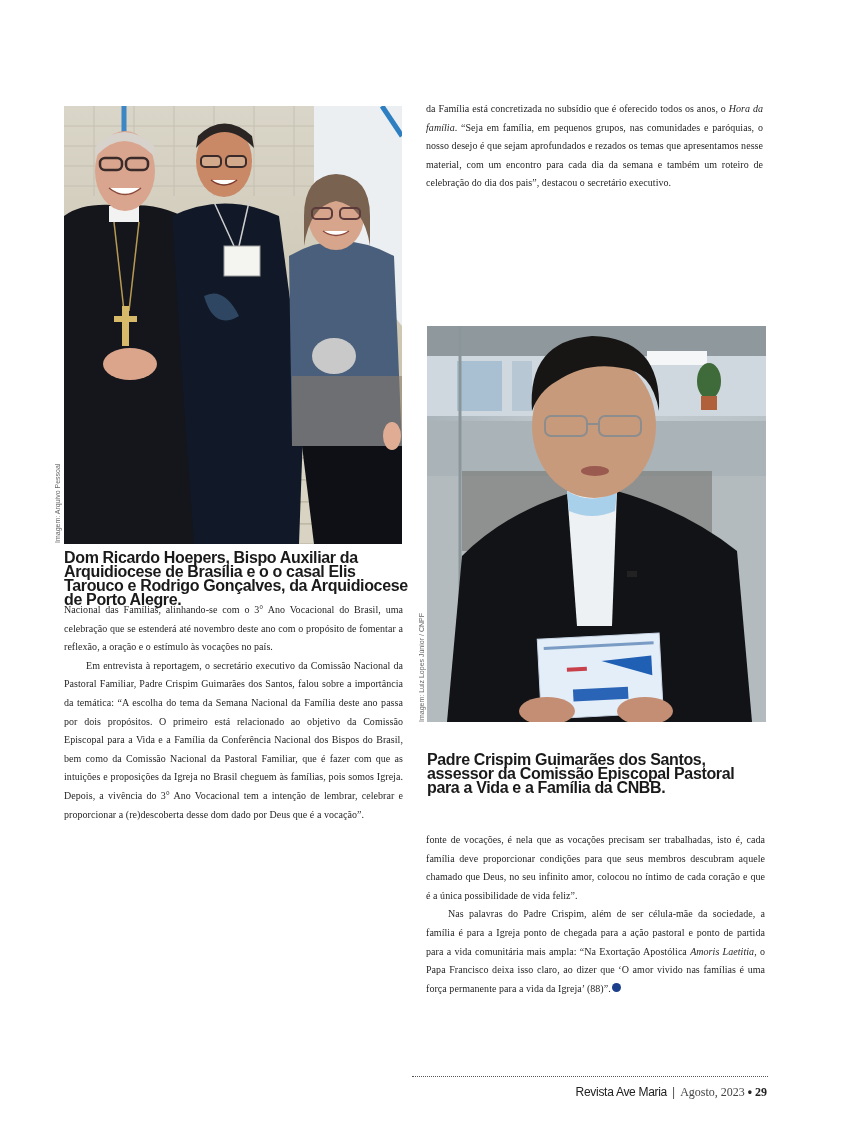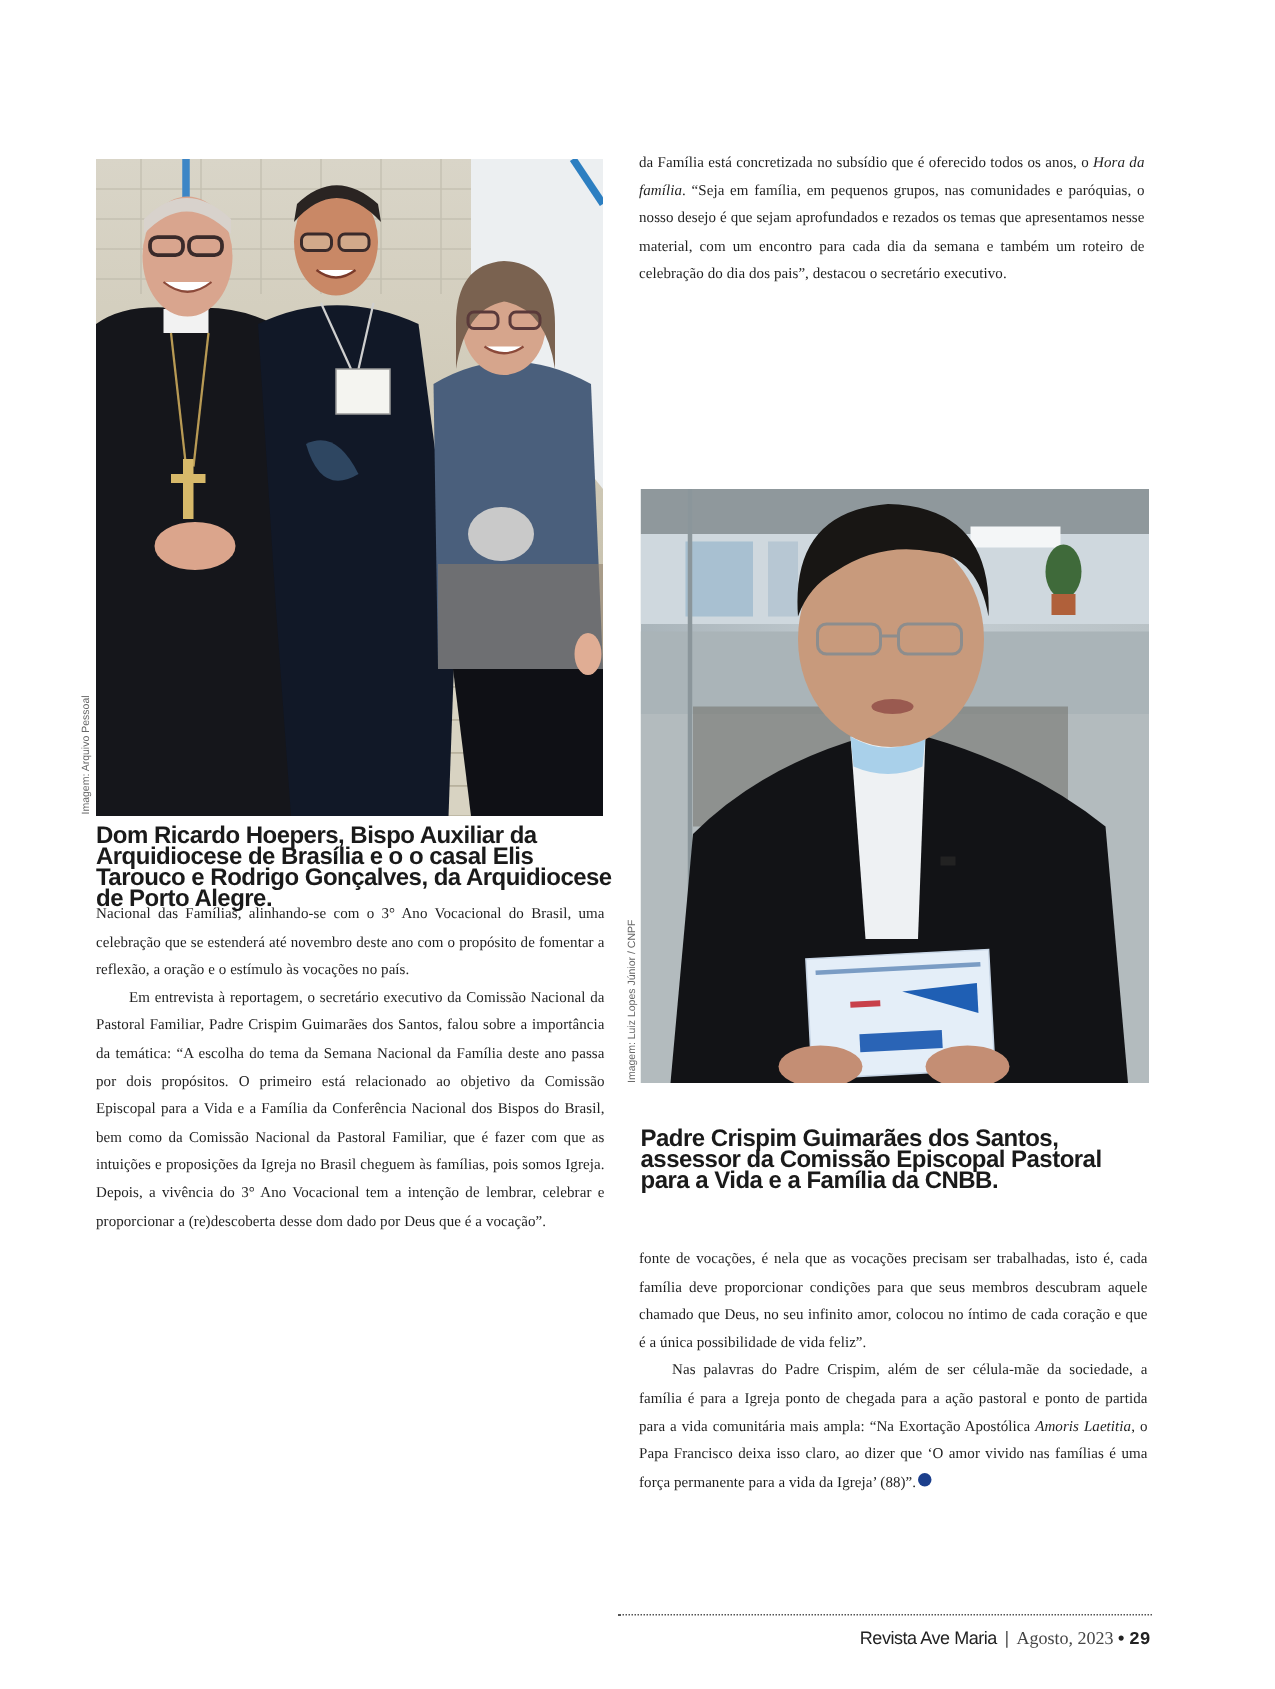--- a/index.html
+++ b/index.html
@@ -18,21 +18,21 @@
             transform:rotate(-90deg); transform-origin:left top; }
   .photo { position:absolute; overflow:hidden; }
   .footer-rule { position:absolute; left:412px; top:1076px; width:356px; height:0;
                  border-top:1px dotted #555; }
   .footer { position:absolute; right:83px; top:1085px; font-size:12px;
             white-space:nowrap; color:#222; }
   .footer .mag { font-family:"Liberation Sans", sans-serif; font-weight:normal; letter-spacing:-0.3px; }
   .footer .sep { font-family:"Liberation Sans", sans-serif; color:#555; margin:0 5px; }
   .footer .date { font-family:"Liberation Serif", serif; color:#444; }
   .footer .dot { font-family:"Liberation Sans", sans-serif; font-weight:bold; margin:0 3px; }
-  .footer .num { font-family:Liberation Mono, monospace; font-weight:bold; }
+  .footer .num { font-family:Liberation Serif, serif; font-weight:bold; }
   .end-dot { display:inline-block; width:9px; height:9px; border-radius:50%;
              background:#1c3f8c; margin-left:1px; vertical-align:0px; }
 </style>
 </head>
 <body>
 
 <div class="photo" style="left:64px; top:106px; width:338px; height:438px;" title="Três pessoas sorrindo posadas em uma escadaria: um bispo de batina preta com cruz peitoral, um homem de camiseta escura com crachá e uma mulher de óculos com blusa estampada.">
   <svg width="338" height="438" viewBox="0 0 338 438">
     <defs>
       <linearGradient id="bg1" x1="0" y1="0" x2="0" y2="1">

